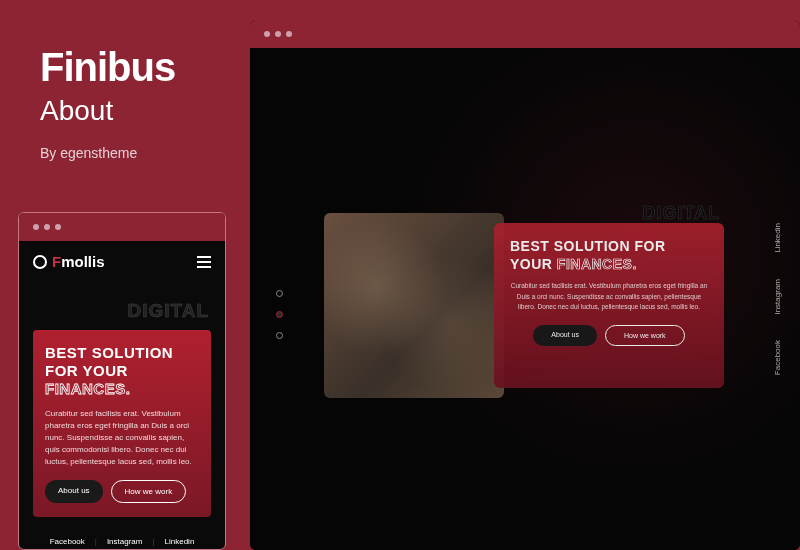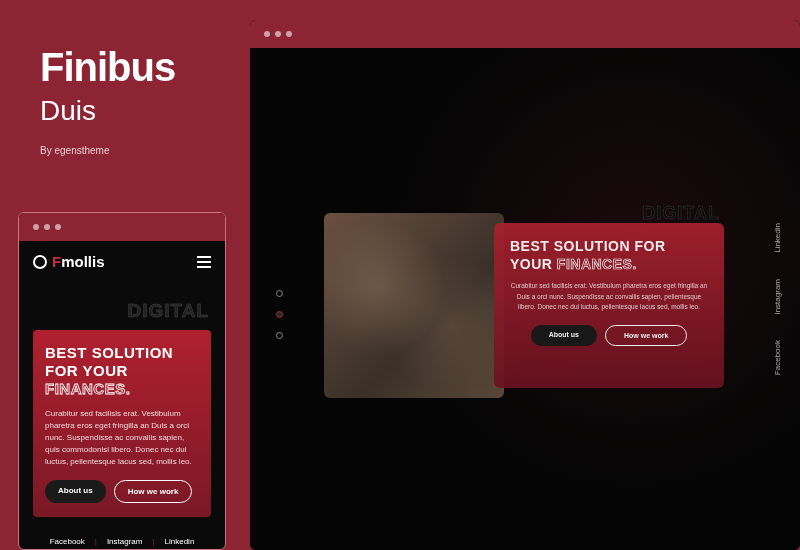--- a/index.html
+++ b/index.html
@@ -21,21 +21,21 @@
   font-size: 40px;
   font-weight: bold;
   letter-spacing: -1px;
 }
 .header-subtitle {
   font-size: 28px;
   font-weight: normal;
   margin-top: 5px;
 }
 .header-author {
-  font-size: 10px;
+  font-size: 14px;
   margin-top: 18px;
   color: #e8d0d5;
 }
 
 
 .mobile-frame {
   position: absolute;
   left: 18px;
   top: 212px;
   width: 208px;
@@ -124,21 +124,21 @@
 }
 .mobile-buttons {
   display: flex;
   gap: 8px;
   margin-top: 12px;
 }
 .btn {
   font-size: 8px;
   padding: 6px 13px;
   border-radius: 14px;
-  font-weight: bold;
+  font-weight: normal;
 }
 .btn-dark { background: #1a1a1a; color: #fff; }
 .btn-outline { border: 1px solid #fff; color: #fff; background: transparent; }
 .mobile-socials {
   display: flex;
   gap: 10px;
   font-size: 8px;
   margin-top: 20px;
   justify-content: center;
   align-items: center;
@@ -280,21 +280,21 @@
   transform: rotate(180deg);
   font-size: 8px;
   color: #aaa;
 }
 </style>
 </head>
 <body>
 
 <div class="header-info">
   <div class="header-title">Finibus</div>
-  <div class="header-subtitle">Duis</div>
+  <div class="header-subtitle">About</div>
   <div class="header-author">By egenstheme</div>
 </div>
 
 <div class="mobile-frame">
   <div class="mobile-topbar">
     <div class="dot"></div>
     <div class="dot"></div>
     <div class="dot"></div>
   </div>
   <div class="mobile-content">

